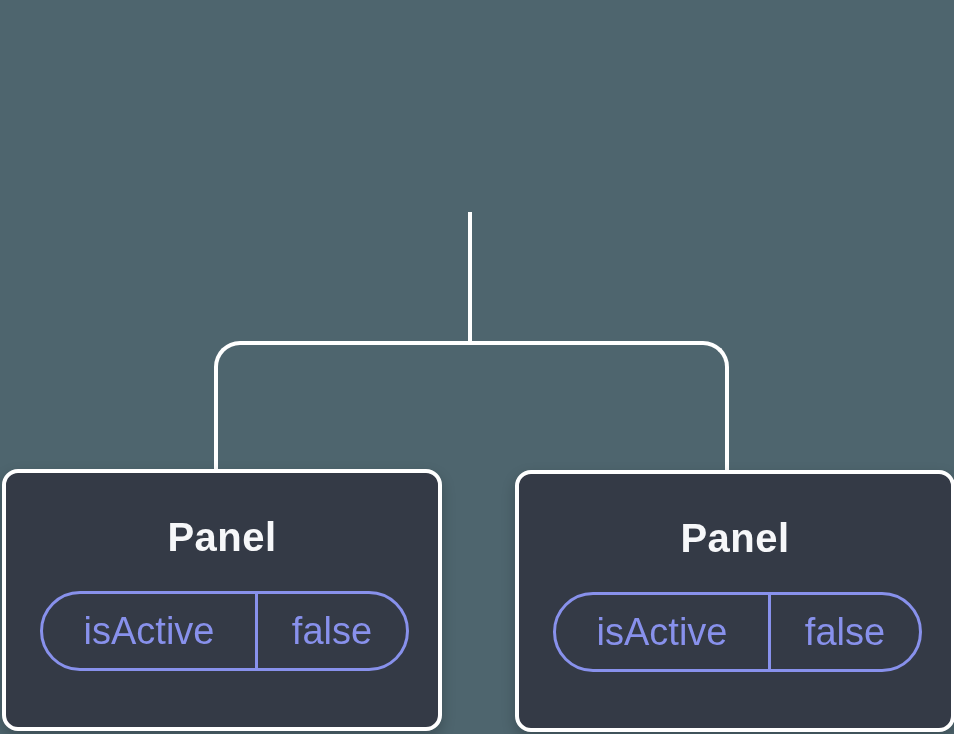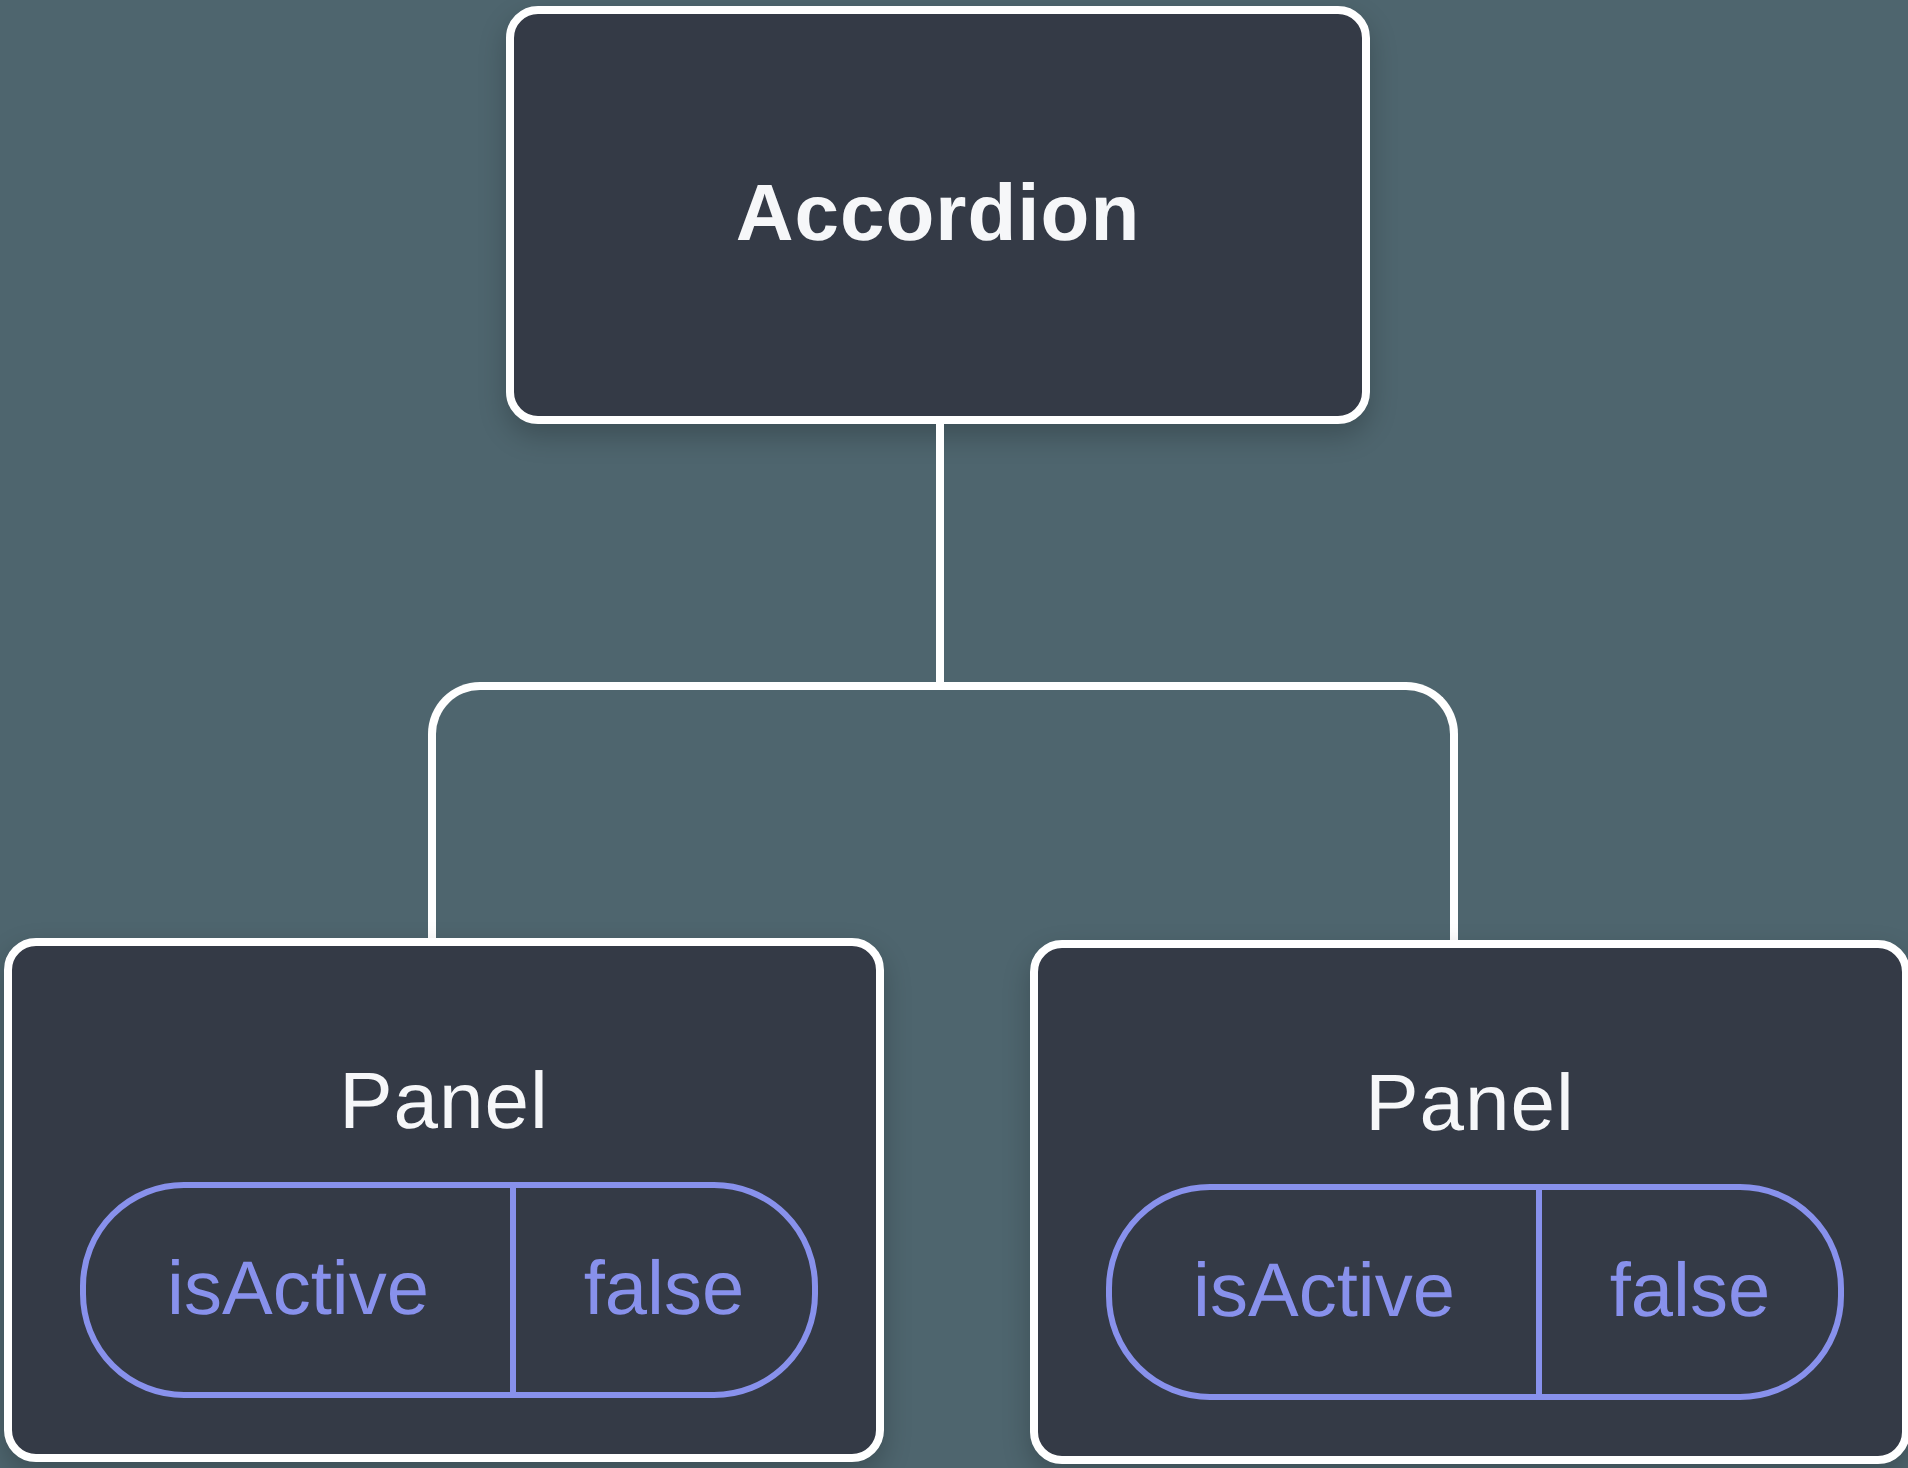--- a/index.html
+++ b/index.html
@@ -75,30 +75,29 @@
     top: 470px;
   }
   .panel-title {
     position: absolute;
     left: 0;
     right: 0;
     top: 42px;
     text-align: center;
     color: #f6f7f9;
     font-size: 40px;
-    font-weight: 400;
+    font-weight: 700;
     letter-spacing: 0.5px;
-    margin-top: 14px;
   }
   .state-pill {
     position: absolute;
     left: 34px;
     top: 118px;
     width: 369px;
-    height: 108px;
+    height: 80px;
     box-sizing: border-box;
     border: 3px solid #8891ec;
     border-radius: 52px;
     display: flex;
     align-items: stretch;
     overflow: hidden;
   }
   .state-cell {
     display: flex;
     align-items: center;
@@ -114,23 +113,20 @@
   .state-value-cell {
     flex: 1;
     text-align: right;
   }
 </style>
 </head>
 <body>
 
 <div class="canvas">
 
-  <div class="node node-root">
-    <span class="node-label">Accordion</span>
-  </div>
 
   <div class="connector-stem"></div>
   <div class="connector-bracket"></div>
 
   <div class="node node-panel node-panel-left">
     <div class="panel-title">Panel</div>
     <div class="state-pill">
       <div class="state-cell state-key-cell">isActive</div>
       <div class="state-cell state-value-cell">false</div>
     </div>

